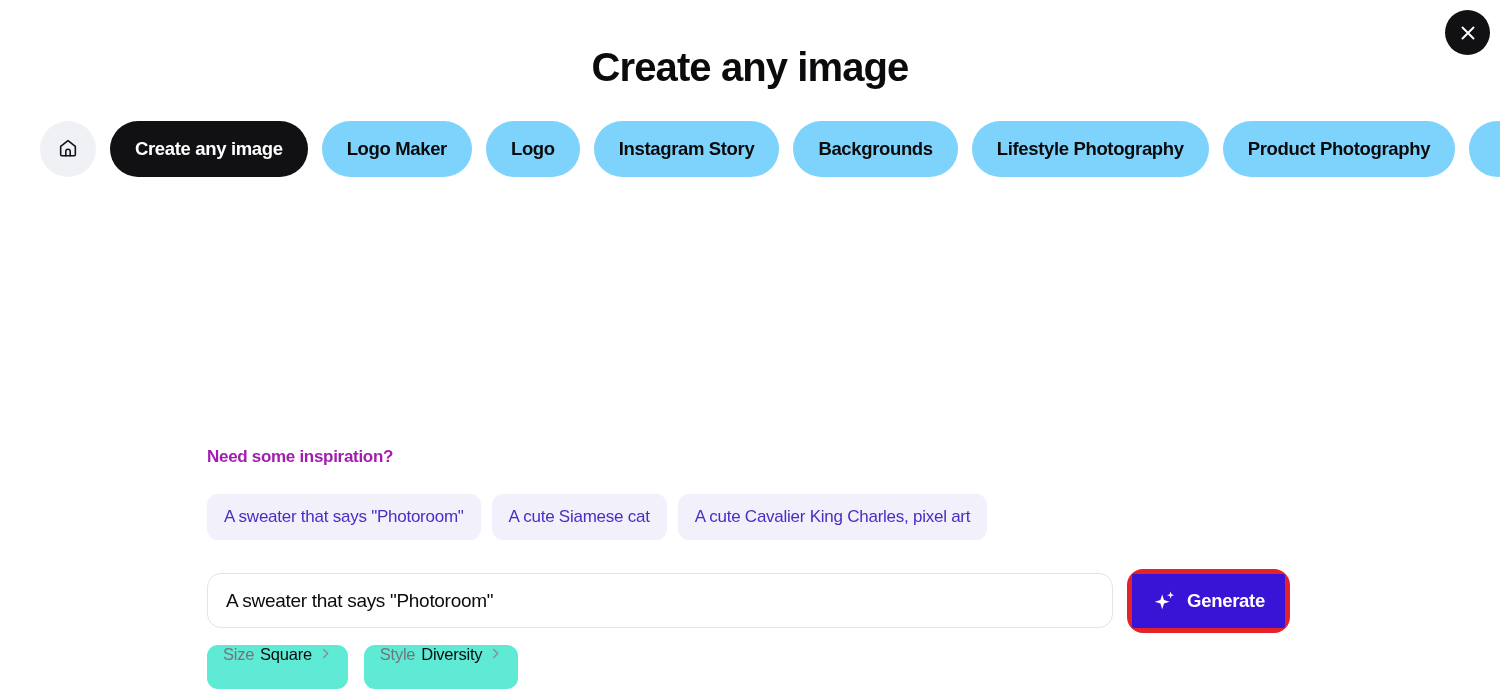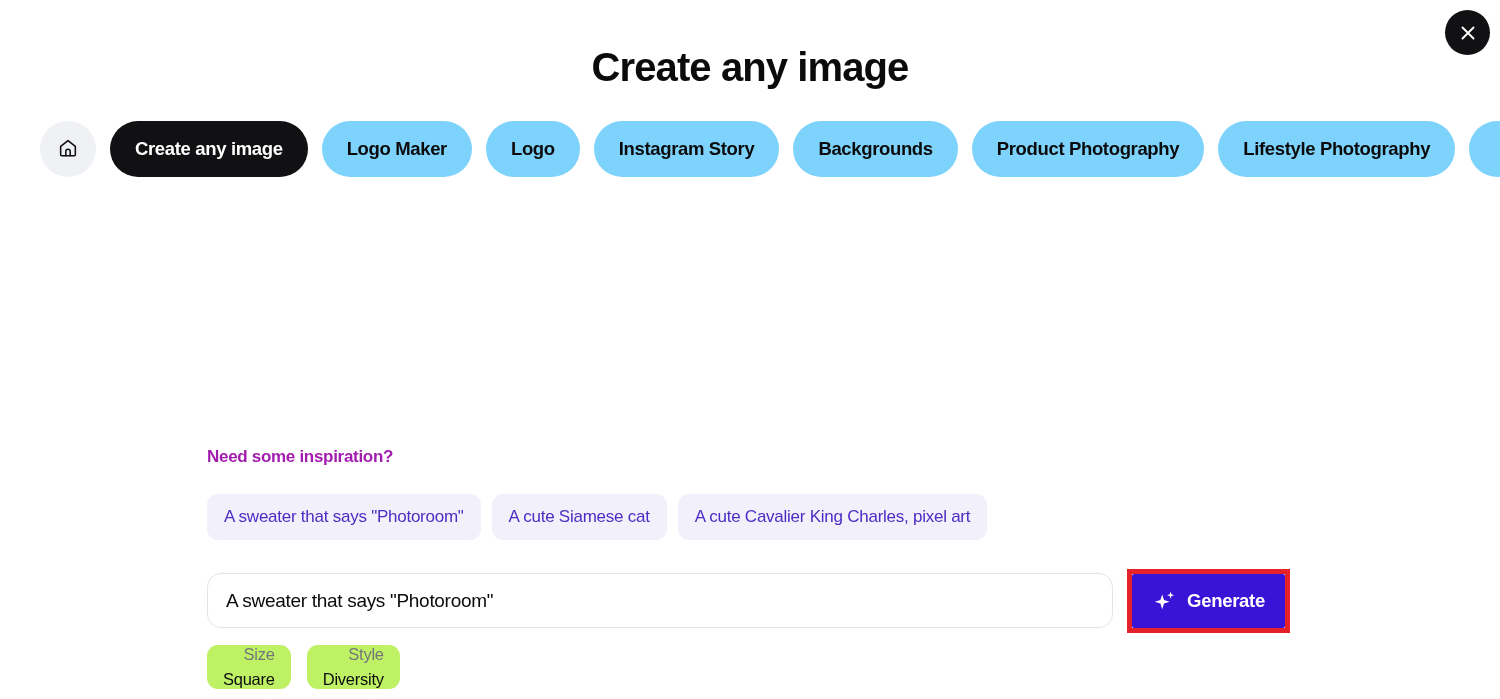--- a/index.html
+++ b/index.html
@@ -154,21 +154,21 @@
     outline: none;
   }
 
   .generate-wrap {
     position: absolute;
     left: 1127px;
     top: 569px;
     width: 163px;
     height: 64px;
     border: 5px solid #e52229;
-    border-radius: 0;
+    border-radius: 16px;
     padding: 0;
   }
   .generate-btn {
     width: 100%;
     height: 100%;
     background: #3a14d6;
     border: none;
     border-radius: 2px;
     display: flex;
     align-items: center;
@@ -188,30 +188,29 @@
     position: absolute;
     left: 207px;
     top: 645px;
     display: flex;
     gap: 16px;
   }
   .opt-pill {
     height: 44px;
     padding: 0 16px;
     border-radius: 11px;
-    background: #bef264;
-    border: none;
-    display: flex;
-    align-items: flex-end;
+    background: #5eead4;
+    border: none;
+    display: flex;
+    align-items: flex-start;
     gap: 6px;
     cursor: pointer;
     font-family: "Liberation Sans", sans-serif;
     font-size: 16.5px;
     letter-spacing: -0.25px;
-    flex-direction: column;
   }
   .opt-key { color: #74757c; }
   .opt-val { color: #0b0b0d; font-weight: normal; }
   .opt-chev { display: block; margin-left: 1px; }
 </style>
 </head>
 <body>
 
 <button class="close-btn" aria-label="Close">
   <span>
@@ -231,22 +230,22 @@
         <path d="M9.6 20.4 v-4.6 a2.4 2.4 0 0 1 4.8 0 v4.6" stroke="#111114" stroke-width="1.7" stroke-linejoin="round" stroke-linecap="round"></path>
       </svg>
     </span>
   </button>
 
   <button class="tab active">Create any image</button>
   <button class="tab">Logo Maker</button>
   <button class="tab">Logo</button>
   <button class="tab">Instagram Story</button>
   <button class="tab">Backgrounds</button>
+  <button class="tab">Lifestyle Photography</button>
   <button class="tab">Product Photography</button>
-  <button class="tab">Lifestyle Photography</button>
   <button class="tab partial"></button>
 </nav>
 
 <div class="inspiration-label">Need some inspiration?</div>
 
 <div class="chips">
   <button class="chip">A sweater that says "Photoroom"</button>
   <button class="chip">A cute Siamese cat</button>
   <button class="chip">A cute Cavalier King Charles, pixel art</button>
 </div>

